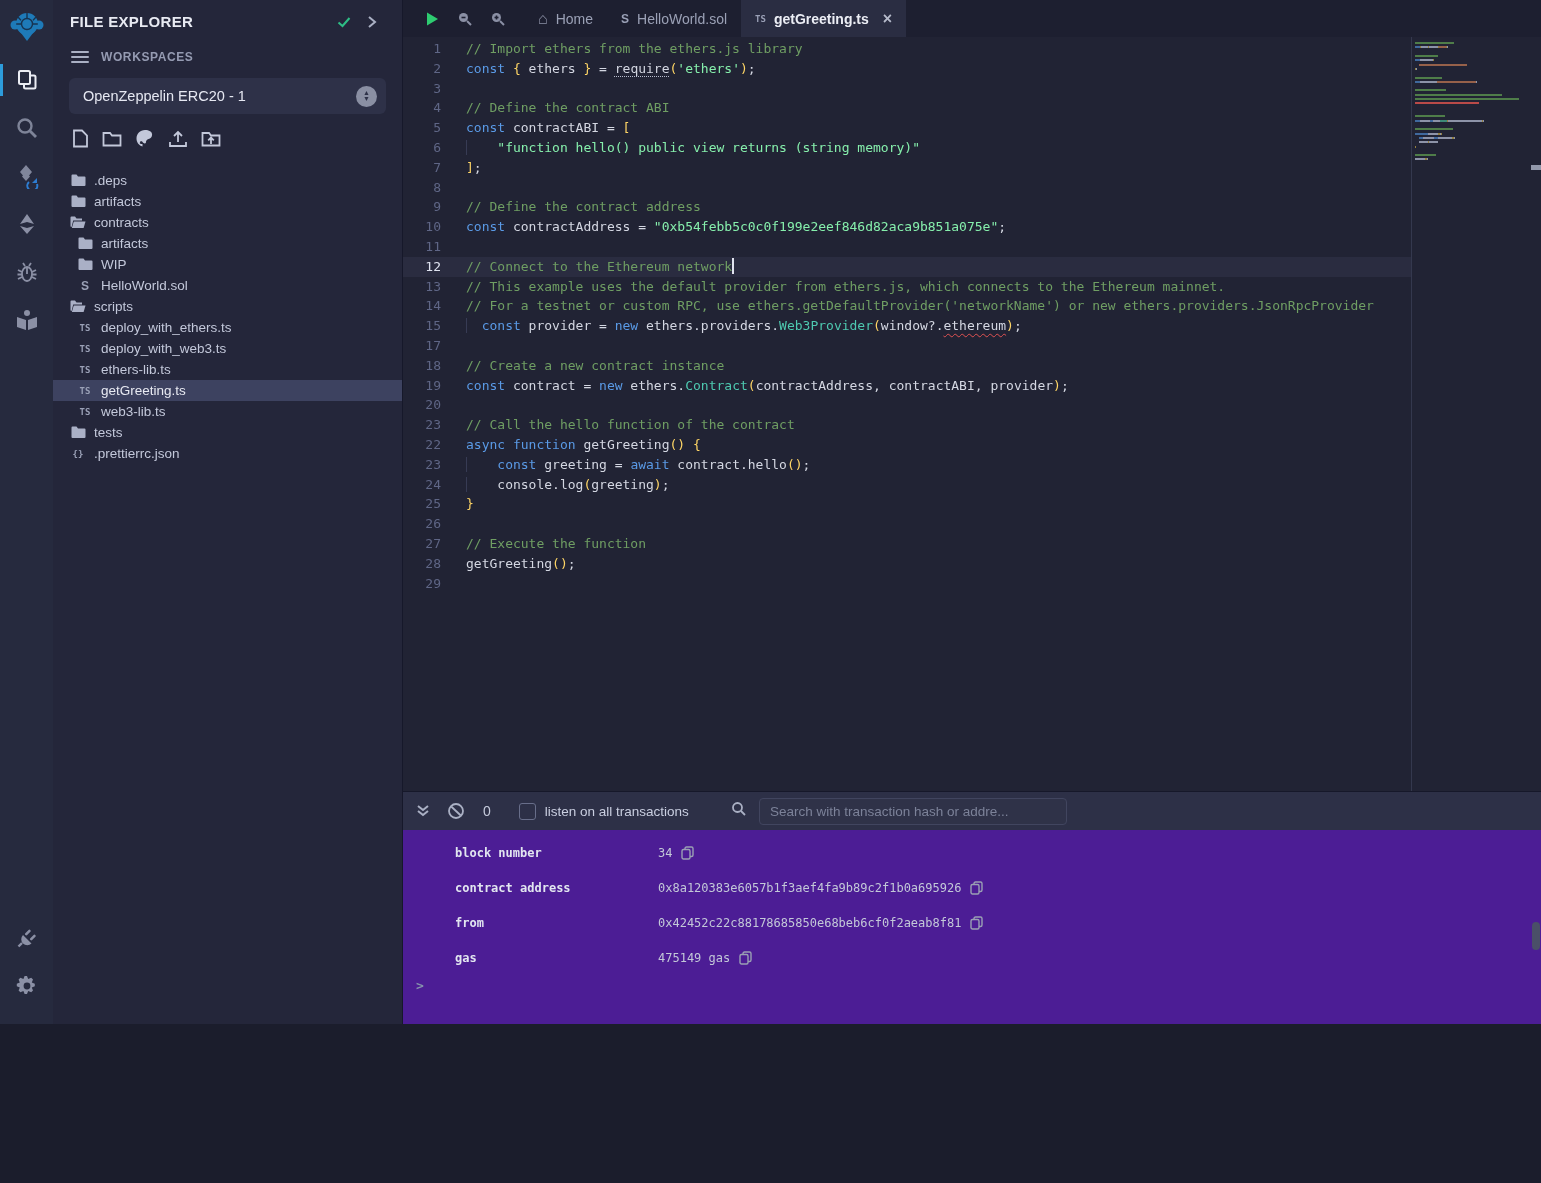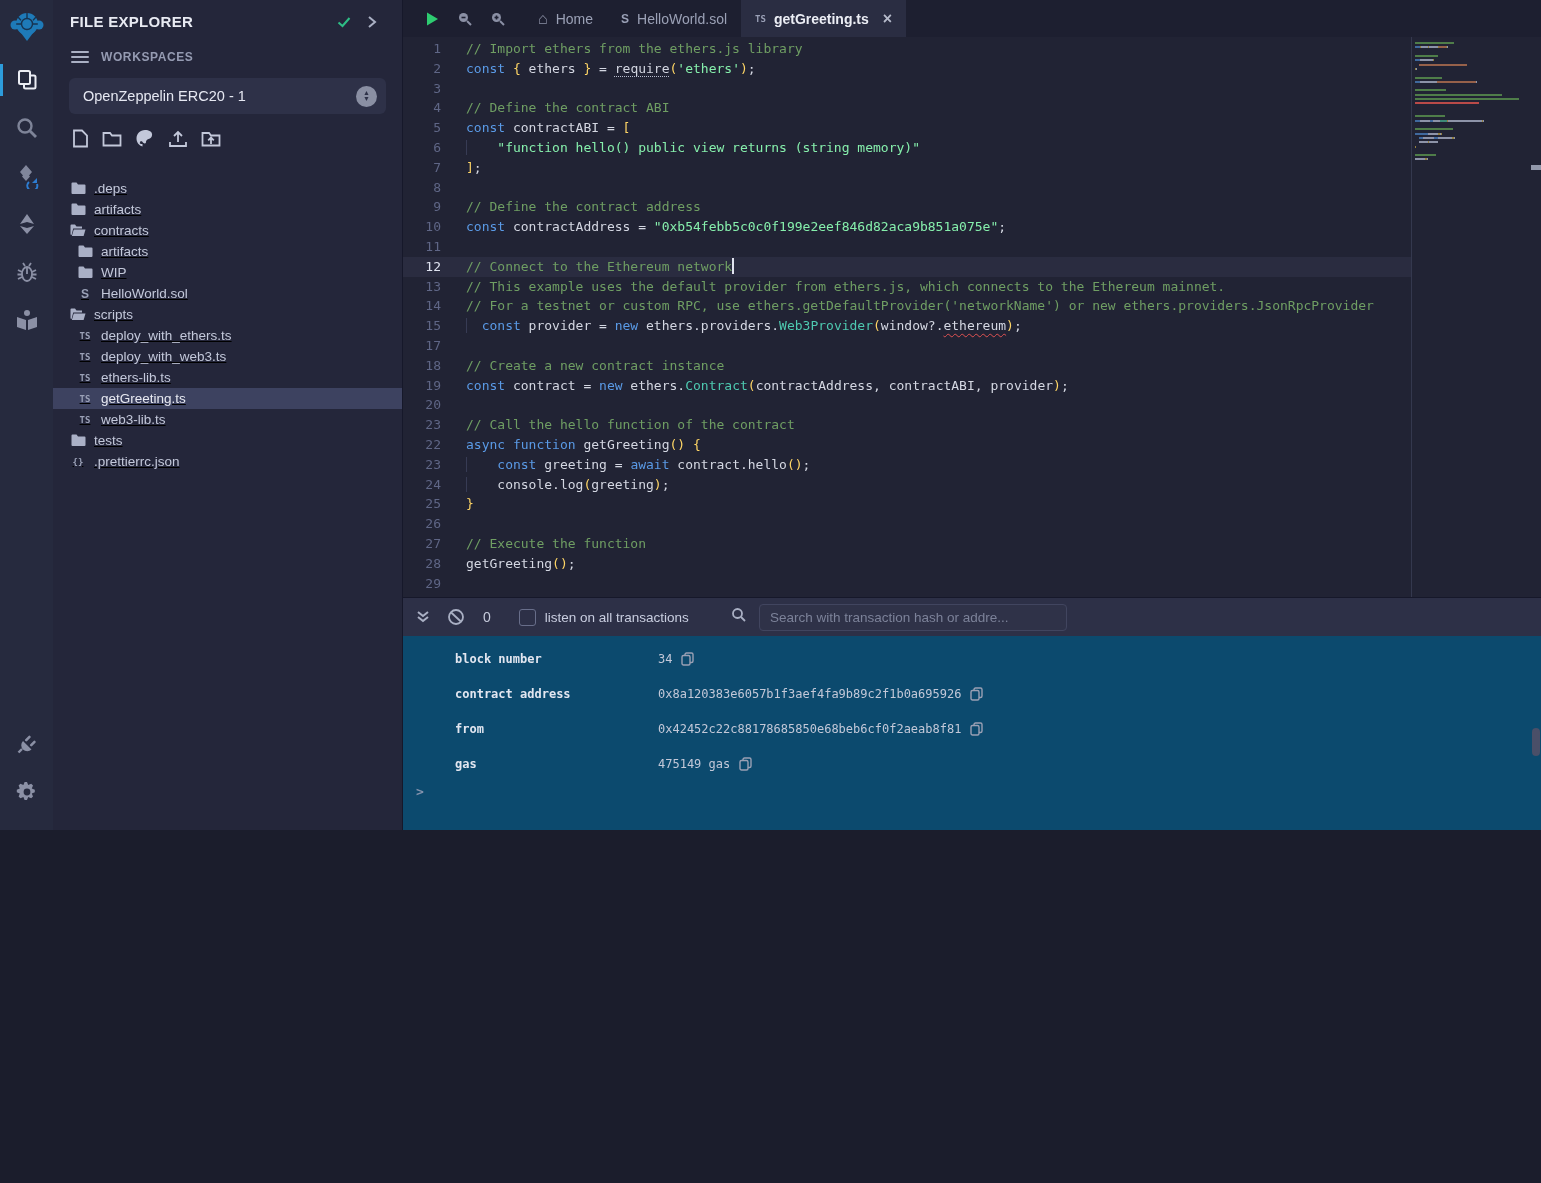--- a/index.html
+++ b/index.html
@@ -1,18 +1,18 @@
 <!DOCTYPE html>
 <html><head>
 <meta charset="utf-8">
 <style>
   * { box-sizing: border-box; margin: 0; padding: 0; }
   html,body { width:1541px; height:1183px; overflow:hidden; }
   body { font-family:"Liberation Sans", sans-serif; background:#1b1d2c; }
-  .app { display:flex; width:1541px; height:830px; }
+  .app { display:flex; width:1541px; height:1024px; }
 
   
   .activity { width:53px; background:#262a3e; display:flex; flex-direction:column; align-items:stretch; flex-shrink:0; }
   .act-item { height:48px; display:flex; align-items:center; justify-content:center; color:#7e8498; position:relative; cursor:pointer; }
   .act-item.logo { height:56px; }
   .act-item.active { color:#eceef5; }
   .act-item.active::before { content:""; position:absolute; left:0; top:8px; bottom:8px; width:3px; background:#2d9cdb; }
   .act-spacer { flex:1; }
   .act-item svg { display:block; }
 
@@ -24,21 +24,21 @@
   .ws-row { display:flex; align-items:center; gap:12px; padding:12px 16px 6px 18px; }
   .hamburger { width:18px; cursor:pointer; }
   .hamburger div { height:2px; background:#aab0c4; margin:3px 0; border-radius:1px; }
   .ws-label { font-size:12px; font-weight:700; color:#959bb2; letter-spacing:.6px; }
   .ws-select { margin:6px 16px 2px 16px; height:36px; background:#2e3148; border-radius:6px; display:flex; align-items:center; padding:0 9px 0 14px; cursor:pointer; }
   .ws-name { flex:1; font-size:14.5px; color:#e6e8f2; }
   .ws-stepper { width:21px; height:21px; border-radius:50%; background:#8a8fa3; color:#2e3148; display:flex; flex-direction:column; align-items:center; justify-content:center; line-height:0; }
   .ws-stepper span { font-size:7px; line-height:6px; }
   .file-actions { display:flex; gap:13px; padding:13px 16px 6px 19px; color:#c3c8da; }
   .file-actions .fa { cursor:pointer; display:flex; align-items:center; }
-  .tree { margin-top:24px;text-decoration:underline; }
+  .tree { margin-top:16px; }
   .tree-item { height:21px; display:flex; align-items:center; font-size:13.5px; color:#c3c8da; cursor:pointer; }
   .tree-item .ticon { width:16px; display:flex; justify-content:center; margin-right:8px; flex-shrink:0; color:#aab0c6; }
   .tree-item.d0 { padding-left:17px; }
   .tree-item.d1 { padding-left:24px; }
   .tree-item.selected { background:#3d4260; color:#e8eaf2; }
   .ft-text { font-family:"DejaVu Sans Mono", monospace; font-size:9px; font-weight:700; color:#9aa0b6; }
   .ft-sol { font-size:12px; font-weight:700; color:#9aa0b6; }
 
   
   .main { flex:1; min-width:0; display:flex; flex-direction:column; }
@@ -76,21 +76,21 @@
   .term-head { height:38px; background:#2d3047; display:flex; align-items:center; flex-shrink:0; }
   .th-icon { color:#aab0c4; display:flex; align-items:center; justify-content:center; cursor:pointer; }
   .collapse { margin-left:13px; }
   .ban { margin-left:17px; }
   .term-count { margin-left:18px; font-size:14px; color:#c6cbdc; }
   .chk { margin-left:28px; width:17px; height:17px; border:1px solid #686e8a; border-radius:3px; background:transparent; cursor:pointer; }
   .listen-label { margin-left:9px; font-size:13.5px; color:#c9cee0; cursor:pointer; }
   .t-search-icon { margin-left:42px; color:#aab0c4; }
   .t-search { margin-left:12px; width:308px; height:27px; background:#2f3248; border:1px solid #41455f; border-radius:4px; color:#c9cee0; padding:0 10px; font-size:13.5px; font-family:"Liberation Sans", sans-serif; }
   .t-search::placeholder { color:#7c8299; }
-  .term-body { flex:1; background:#0c4a6e; position:relative; overflow:hidden; padding-top:5px; }
+  .term-body { flex:1; background:#4c1d95; position:relative; overflow:hidden; padding-top:5px; }
   .trow { height:35px; display:flex; align-items:center; font-family:"DejaVu Sans Mono", monospace; font-size:12px; }
   .tlabel { width:203px; margin-left:52px; color:#e2e6f0; font-weight:700; flex-shrink:0; }
   .tvalue { color:#c3c8d8; display:flex; align-items:center; gap:9px; }
   .copy { color:#9aa0b4; cursor:pointer; display:flex; }
   .prompt-row { height:20px; display:flex; align-items:center; }
   .prompt { margin-left:13px; font-family:"DejaVu Sans Mono", monospace; font-size:13px; font-weight:700; color:#8593ad; }
   .term-scroll { position:absolute; right:1px; top:92px; width:8px; height:28px; background:#4a4f68; border-radius:4px; cursor:pointer; }
 </style>
 </head>
 <body>

